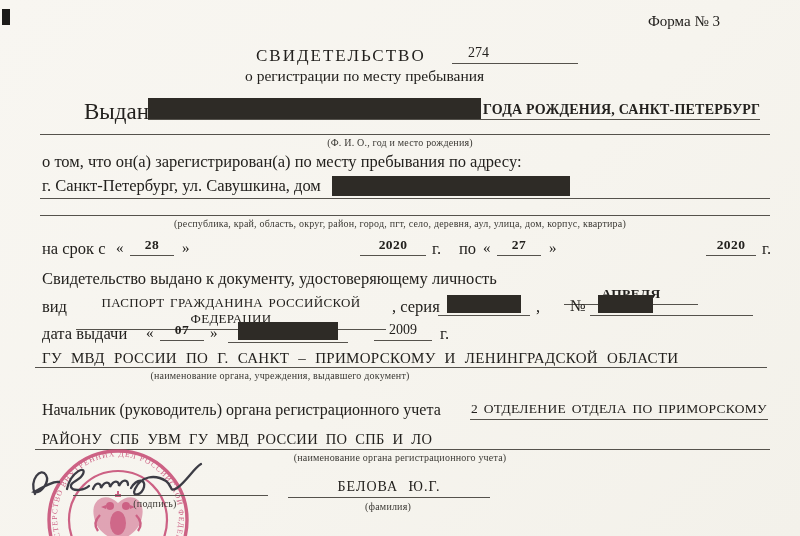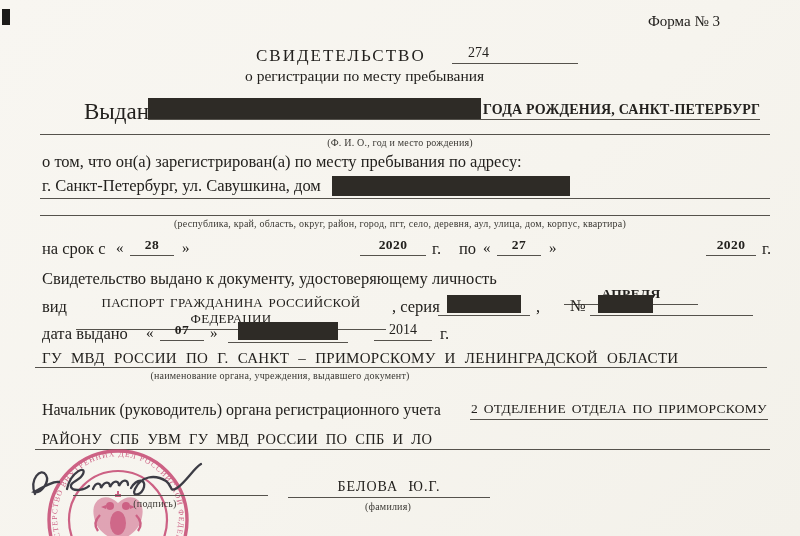--- a/index.html
+++ b/index.html
@@ -74,36 +74,37 @@
   <div class="abs txt16" style="left:42px; top:269px;">Свидетельство выдано к документу, удостоверяющему личность</div>
 
   <div class="abs txt16" style="left:42px; top:297px;">вид</div>
   <div class="cell caps" style="left:76px; top:295px; width:310px; font-size:13px;">ПАСПОРТ ГРАЖДАНИНА РОССИЙСКОЙ ФЕДЕРАЦИИ</div>
   <div class="abs txt16" style="left:392px; top:297px;">, серия</div>
   <div class="cell" style="left:438px; top:295px; width:92px;"><span class="redact" style="width:74px; height:18px;"></span></div>
   <div class="abs txt16" style="left:536px; top:297px;">,</div>
   <div class="abs txt16" style="left:570px; top:296px;">№</div>
   <div class="cell" style="left:590px; top:295px; width:163px; text-align:left; padding-left:8px;"><span class="redact" style="width:55px; height:18px;"></span></div>
 
-  <div class="abs txt16" style="left:42px; top:324px;">дата выдано</div>
+  <div class="abs txt16" style="left:42px; top:324px;">дата выдачи</div>
   <div class="abs sym" style="left:146px; top:325px;">«</div>
   <div class="cell val" style="left:160px; top:322px; width:44px;">07</div>
   <div class="abs sym" style="left:210px; top:325px;">»</div>
   <div class="cell" style="left:228px; top:322px; width:120px;"><span class="redact" style="width:100px; height:18px;"></span></div>
-  <div class="cell" style="left:374px; top:322px; width:58px; font-size:14px;">2014</div>
+  <div class="cell" style="left:374px; top:322px; width:58px; font-size:14px;">2009</div>
   <div class="abs txt16" style="left:440px; top:324px;">г.</div>
 
   <div class="abs caps" style="left:42px; top:350px; font-size:15px; word-spacing:5px;">ГУ МВД РОССИИ ПО Г. САНКТ – ПРИМОРСКОМУ И ЛЕНИНГРАДСКОЙ ОБЛАСТИ</div>
   <div class="rule" style="left:35px; top:367px; width:732px; border-bottom-width:1.8px;"></div>
   <div class="caption" style="left:90px; top:370px; width:380px;">(наименование органа, учреждения, выдавшего документ)</div>
 
   <div class="abs" style="left:42px; top:401px; font-size:16px;">Начальник (руководитель) органа регистрационного учета</div>
   <div class="cell caps" style="left:470px; top:401px; width:298px; font-size:13.5px;">2 ОТДЕЛЕНИЕ ОТДЕЛА ПО ПРИМОРСКОМУ</div>
   <div class="abs caps" style="left:42px; top:431px; font-size:14.5px; word-spacing:4px;">РАЙОНУ СПБ УВМ ГУ МВД РОССИИ ПО СПБ И ЛО</div>
   <div class="rule" style="left:35px; top:449px; width:735px; border-bottom-width:1.8px;"></div>
+  <div class="caption" style="left:210px; top:452px; width:380px;">(наименование органа регистрационного учета)</div>
 
   <svg class="abs" style="left:40px; top:443px; opacity:.82;" width="156" height="160" viewBox="0 0 156 160">
     <g fill="none" stroke="var(--stamp)">
       <circle cx="78" cy="77" r="69" stroke-width="3.4"></circle>
       <circle cx="78" cy="77" r="49" stroke-width="2.2"></circle>
     </g>
     <defs>
       <path id="ringTop" d="M 21.6,97.5 A 61,61 0 1 1 134.4,97.5"></path>
       <path id="ringBottom" d="M 40.9,121.4 A 58,58 0 0 0 115.1,121.4"></path>
     </defs>

